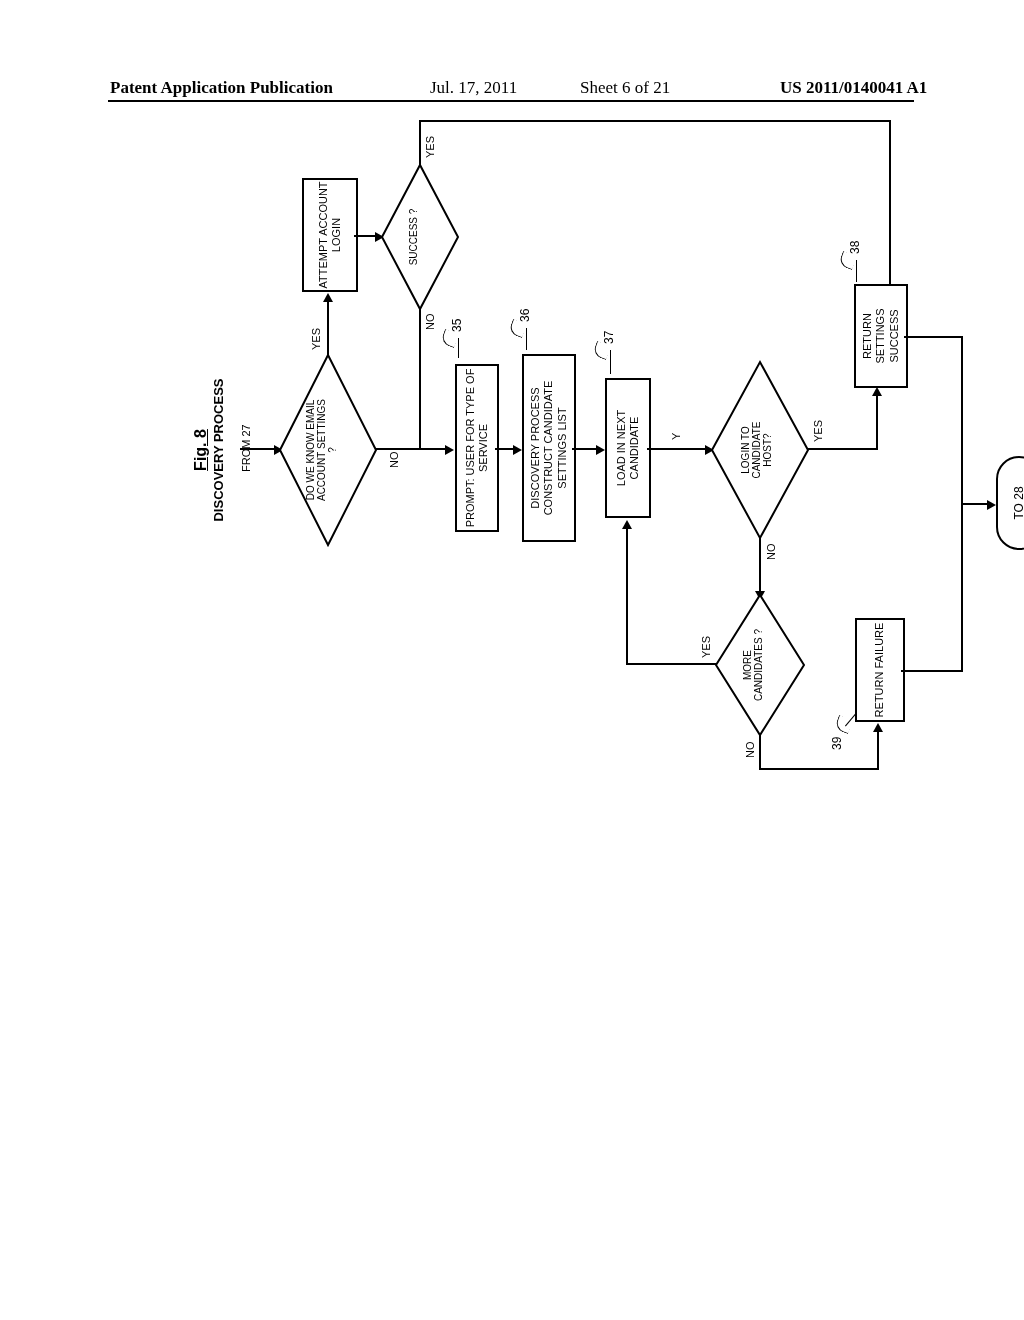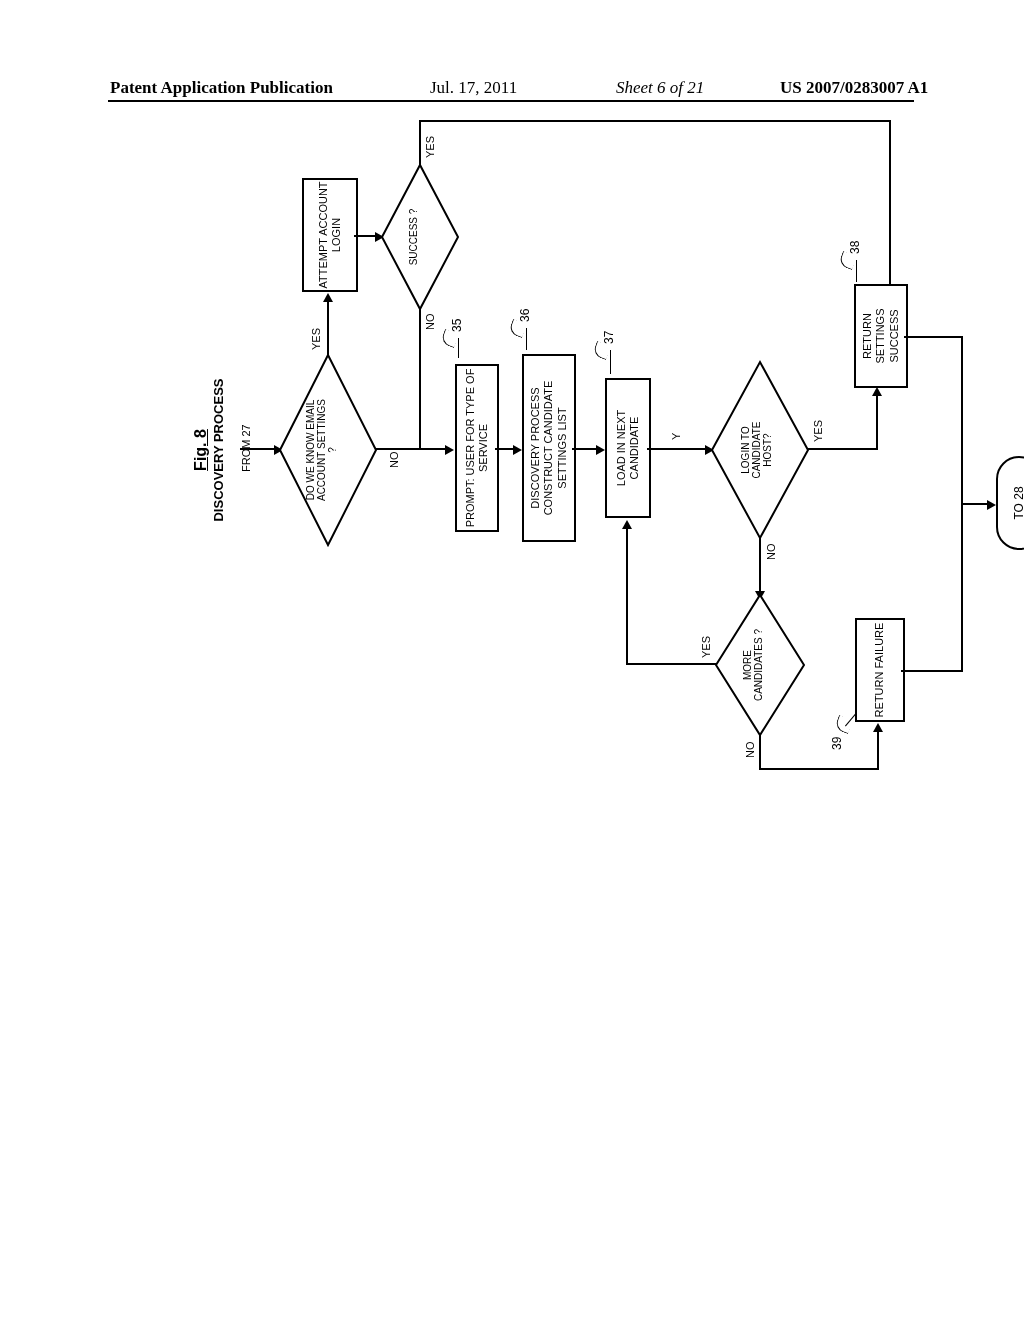--- a/index.html
+++ b/index.html
@@ -12,21 +12,21 @@
   }
   .hdr {
     position: absolute;
     top: 78px;
     left: 0;
     width: 1024px;
     font-size: 17px;
   }
   .hdr-left  { position: absolute; left: 110px; font-weight: bold; }
   .hdr-mid   { position: absolute; left: 430px; }
-  .hdr-sheet { position: absolute; left: 616px; font-style: italic; }
+  .hdr-sheet { position: absolute; left: 580px; }
   .hdr-right { position: absolute; left: 780px; font-weight: bold; }
   .hdr-rule {
     position: absolute; left: 108px; top: 100px; width: 806px;
     border-top: 2px solid #000;
   }
   .stage {
     position: absolute;
     left: 210px; top: 150px;
     width: 600px; height: 1100px;
     transform: rotate(-90deg);
@@ -87,21 +87,21 @@
   .lead { position: absolute; border-top: 1.5px solid #000; }
   .hook { position: absolute; width: 14px; height: 14px; border: 1.5px solid #000; border-right: none; border-bottom: none; border-radius: 10px 0 0 0; transform: rotate(20deg);}
 </style>
 </head>
 <body>
 
 <div class="hdr">
   <span class="hdr-left">Patent Application Publication</span>
   <span class="hdr-mid">Jul. 17, 2011</span>
   <span class="hdr-sheet">Sheet 6 of 21</span>
-  <span class="hdr-right">US 2007/0283007 A1</span>
+  <span class="hdr-right">US 2011/0140041 A1</span>
 </div>
 <div class="hdr-rule"></div>
 
 <div class="stage">
 
   <div class="lbl" style="left:200px; top:-18px; width:200px; font-size:16px; text-decoration: underline;">Fig. 8</div>
   <div class="lbl" style="left:200px; top:2px; width:200px; font-size:13px;">DISCOVERY PROCESS</div>
 
   <div class="edge-lbl" style="left:278px; top:30px;">FROM 27</div>
   <div class="arr v" style="left:300px; top:30px; height:36px;"></div>

